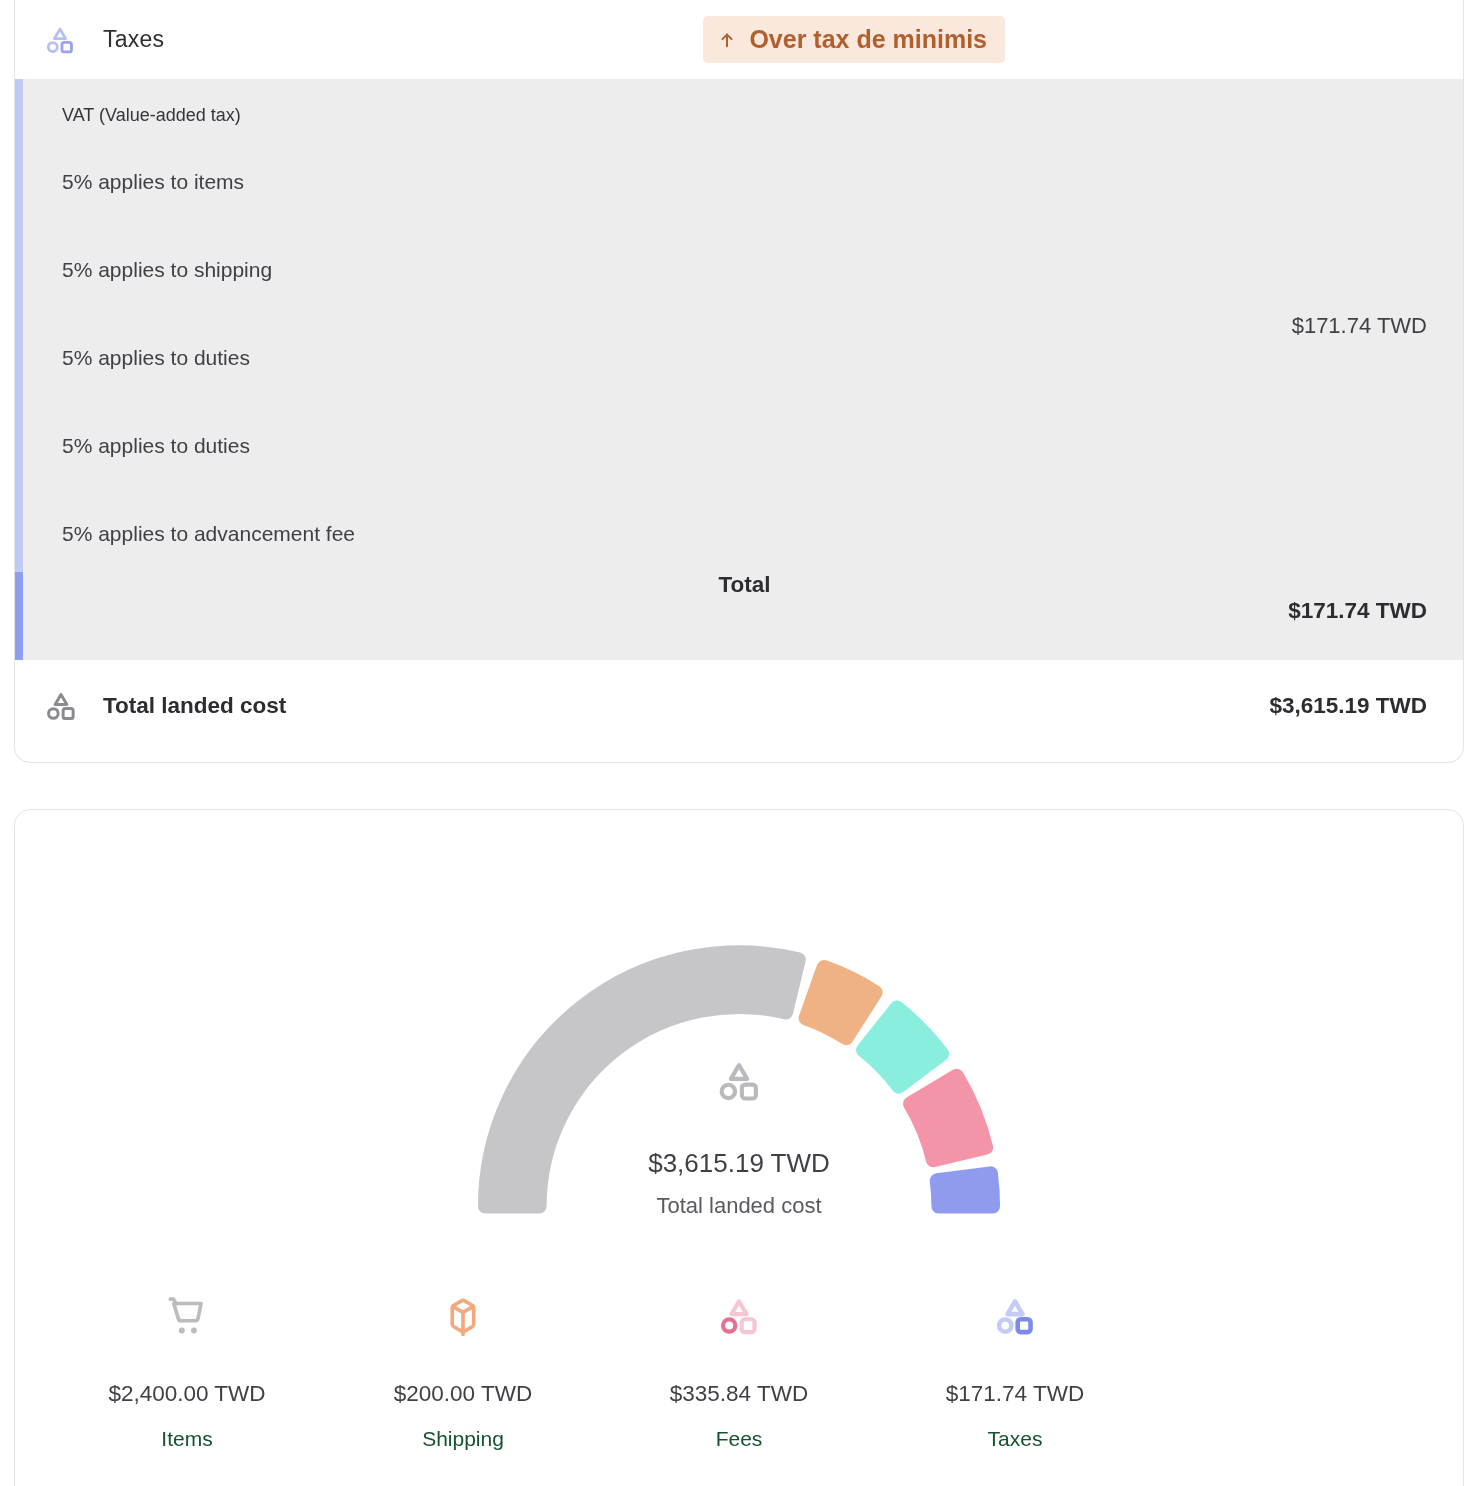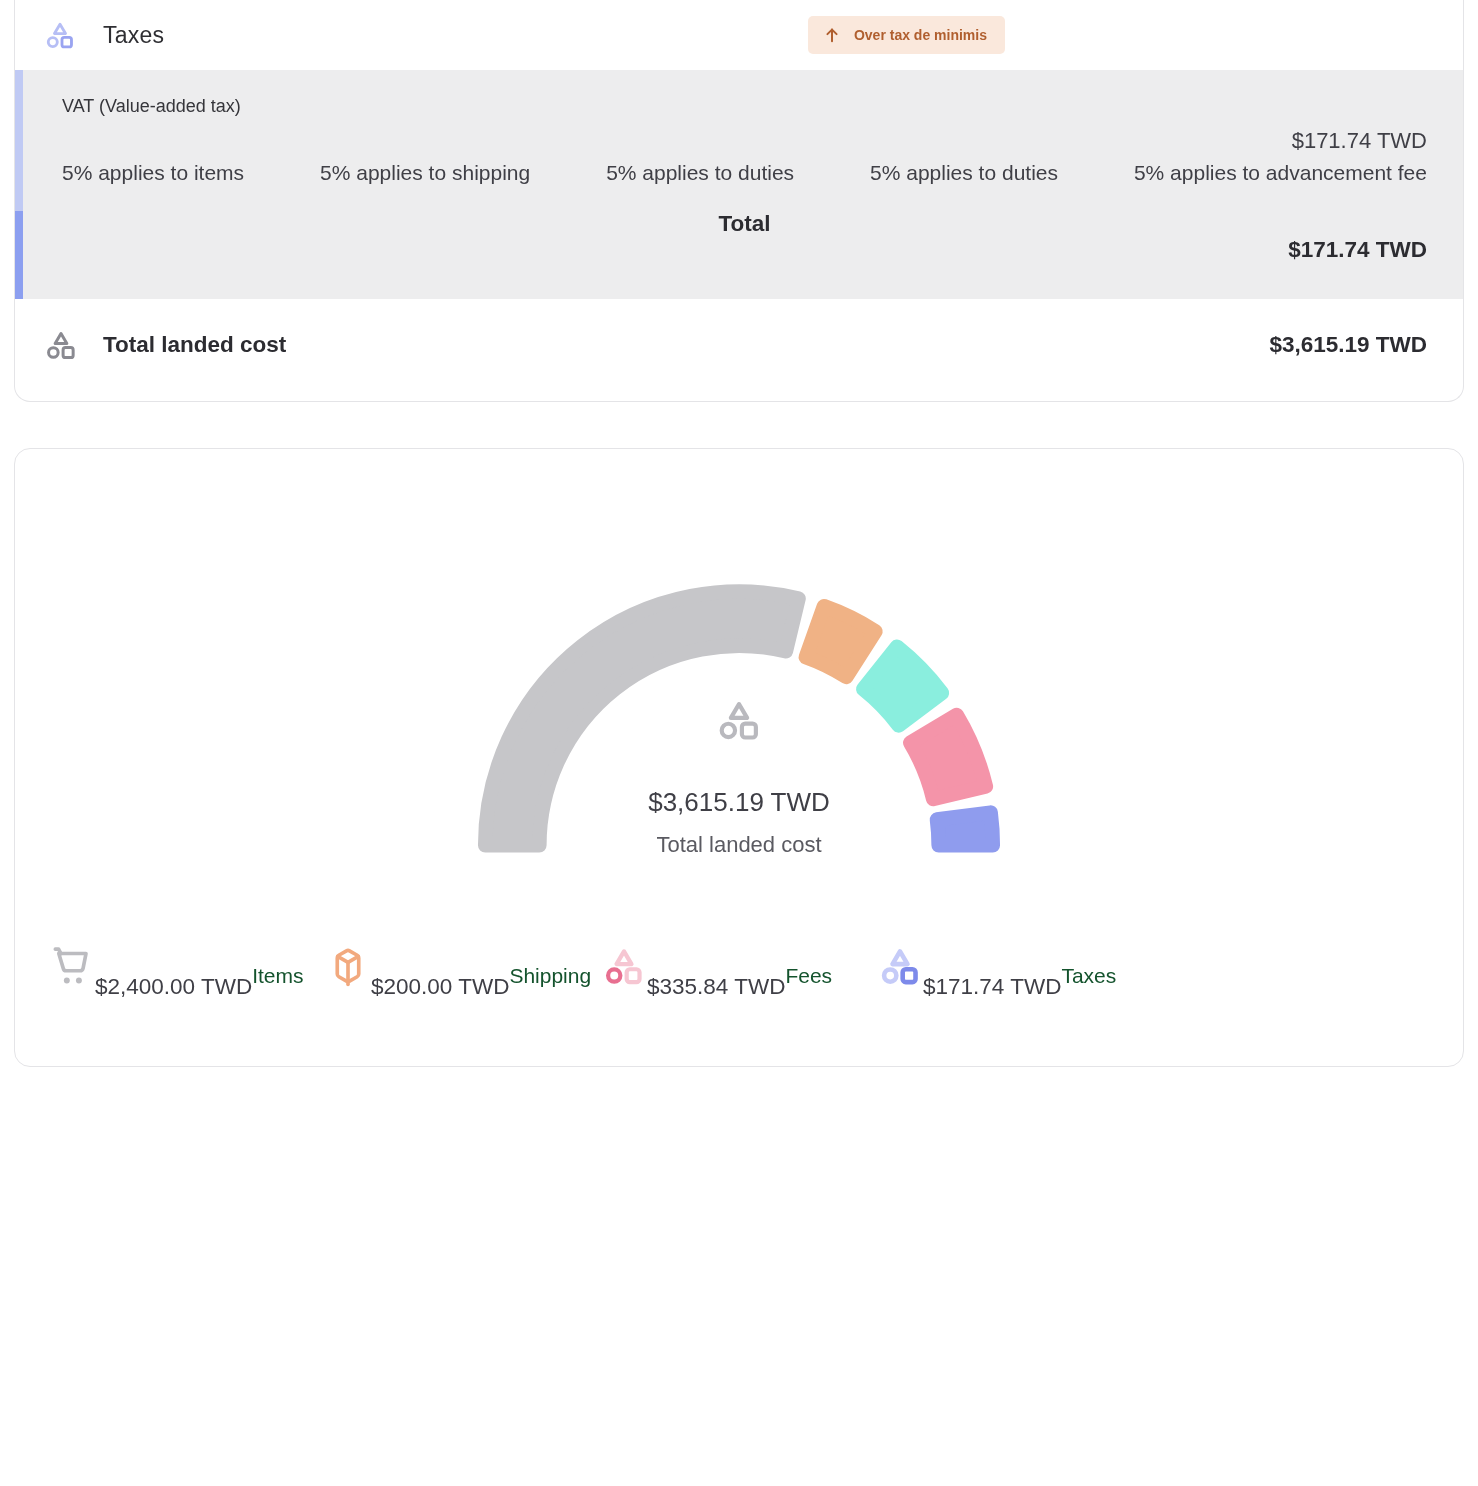--- a/index.html
+++ b/index.html
@@ -30,21 +30,21 @@
     margin-left:26px;
     font-size:23px; font-weight:500; color:#2f2f33;
     letter-spacing:.2px;
   }
   .badge {
     margin-left:auto; margin-right:430px;
     display:flex; align-items:center; gap:12px;
     background:#fae8dc; color:#b05f2f;
     border-radius:5px;
     padding:9px 18px 9px 14px;
-    font-size:14px; font-weight:700;
+    font-size:25px; font-weight:700;
   }
   .badge svg { width:20px; height:20px; }
 
   
   .vat-panel { display:flex; background:#ededee; }
   .accent-col { width:8px; flex:0 0 auto; display:flex; flex-direction:column; }
   .accent-light { flex:1; background:#c0caf4; }
   .accent-dark  { height:88px; background:#8c9ff0; }
   .vat-body { flex:1; display:flex; flex-direction:column; }
 
@@ -88,21 +88,21 @@
   }
   .gauge-center .center-icon { width:50px; height:50px; margin-bottom:42px; }
   .gauge-center .center-amount { font-size:26px; color:#3f3f46; }
   .gauge-center .center-label { margin-top:14px; font-size:22px; color:#5a5a61; }
 
   .stats-row {
     margin-top:72px;
     display:grid; grid-template-columns:repeat(5,1fr);
     padding:0 34px;
   }
-  .stat { display:flex; flex-direction:row; align-items:center; }
+  .stat { display:flex; flex-direction:column; align-items:center; }
   .stat .stat-icon { width:46px; height:46px; }
   .stat .stat-value { margin-top:42px; font-size:22.5px; color:#3f3f46; }
   .stat .stat-label { margin-top:20px; font-size:21px; color:#14532d; }
 
   svg { overflow:visible; }
 </style>
 </head>
 <body>
 
 <div class="page">
@@ -128,21 +128,21 @@
     </div>
 
     <div class="vat-panel">
       <div class="accent-col">
         <div class="accent-light"></div>
         <div class="accent-dark"></div>
       </div>
       <div class="vat-body">
         <div class="vat-details">
           <div class="vat-heading">VAT (Value-added tax)</div>
-          <div id="vat-lines" style="display:flex;flex-direction:row;gap:44px;justify-content:space-between;">
+          <div id="vat-lines" style="display:flex;flex-direction:column;gap:64px;justify-content:space-between;">
               <div class="vat-line">5% applies to items</div>
               <div class="vat-line">5% applies to shipping</div>
               <div class="vat-line">5% applies to duties</div>
               <div class="vat-line">5% applies to duties</div>
               <div class="vat-line">5% applies to advancement fee</div>
             </div>
           <div class="vat-amount">$171.74 TWD</div>
         </div>
         <div class="vat-total-row">
           <span>Total</span>

